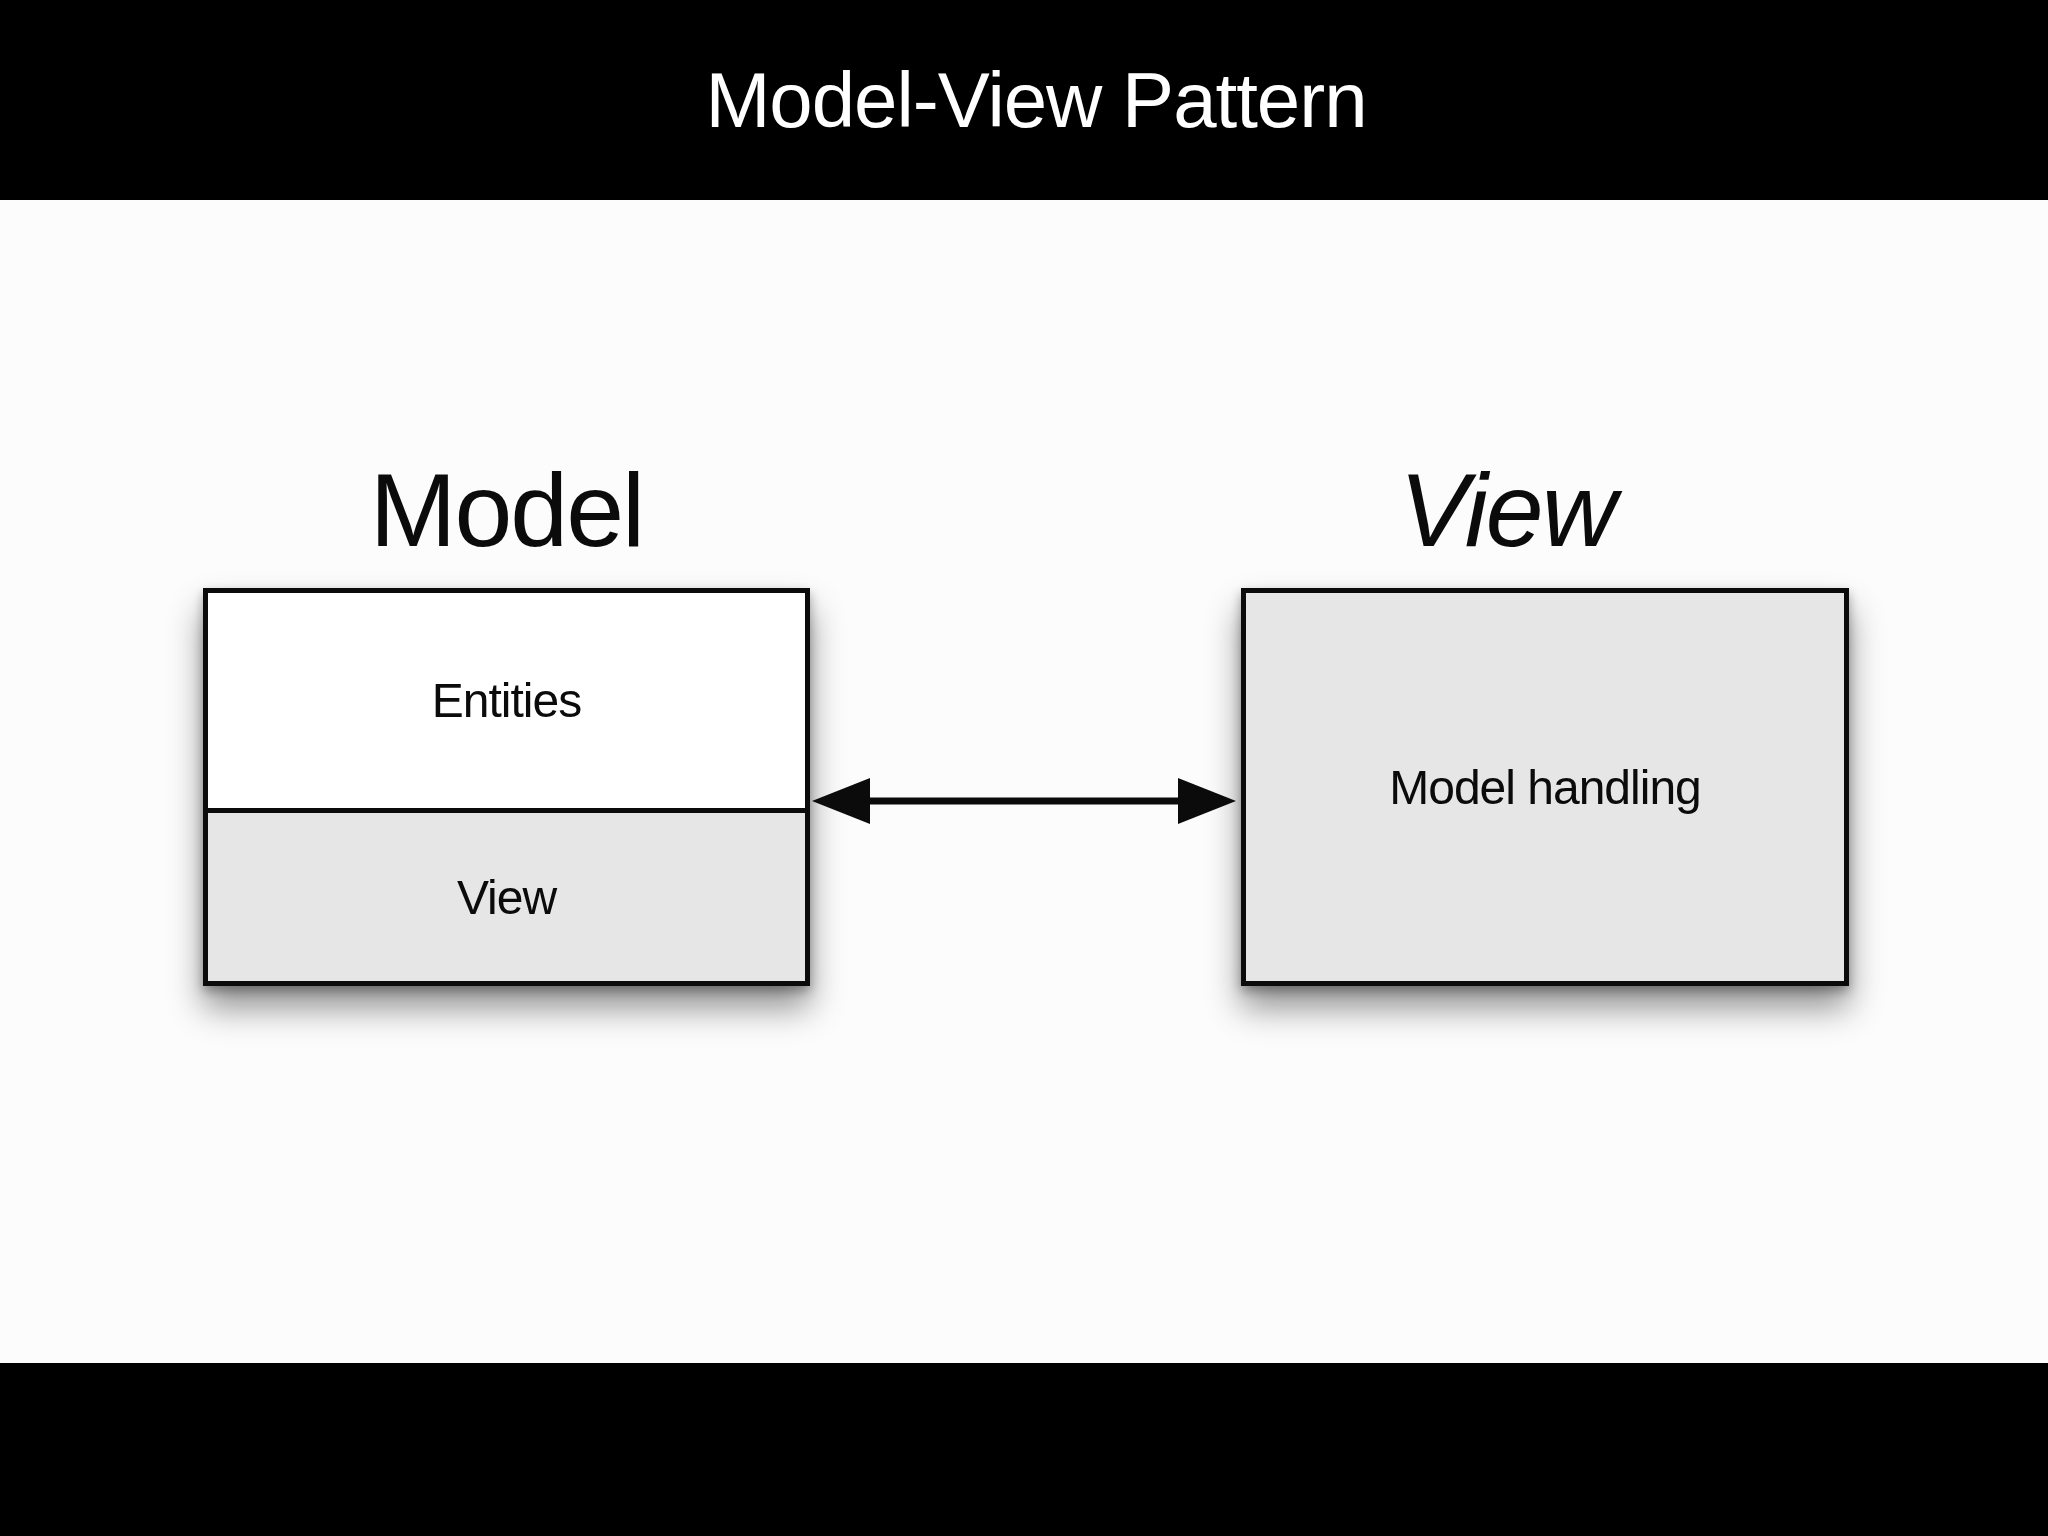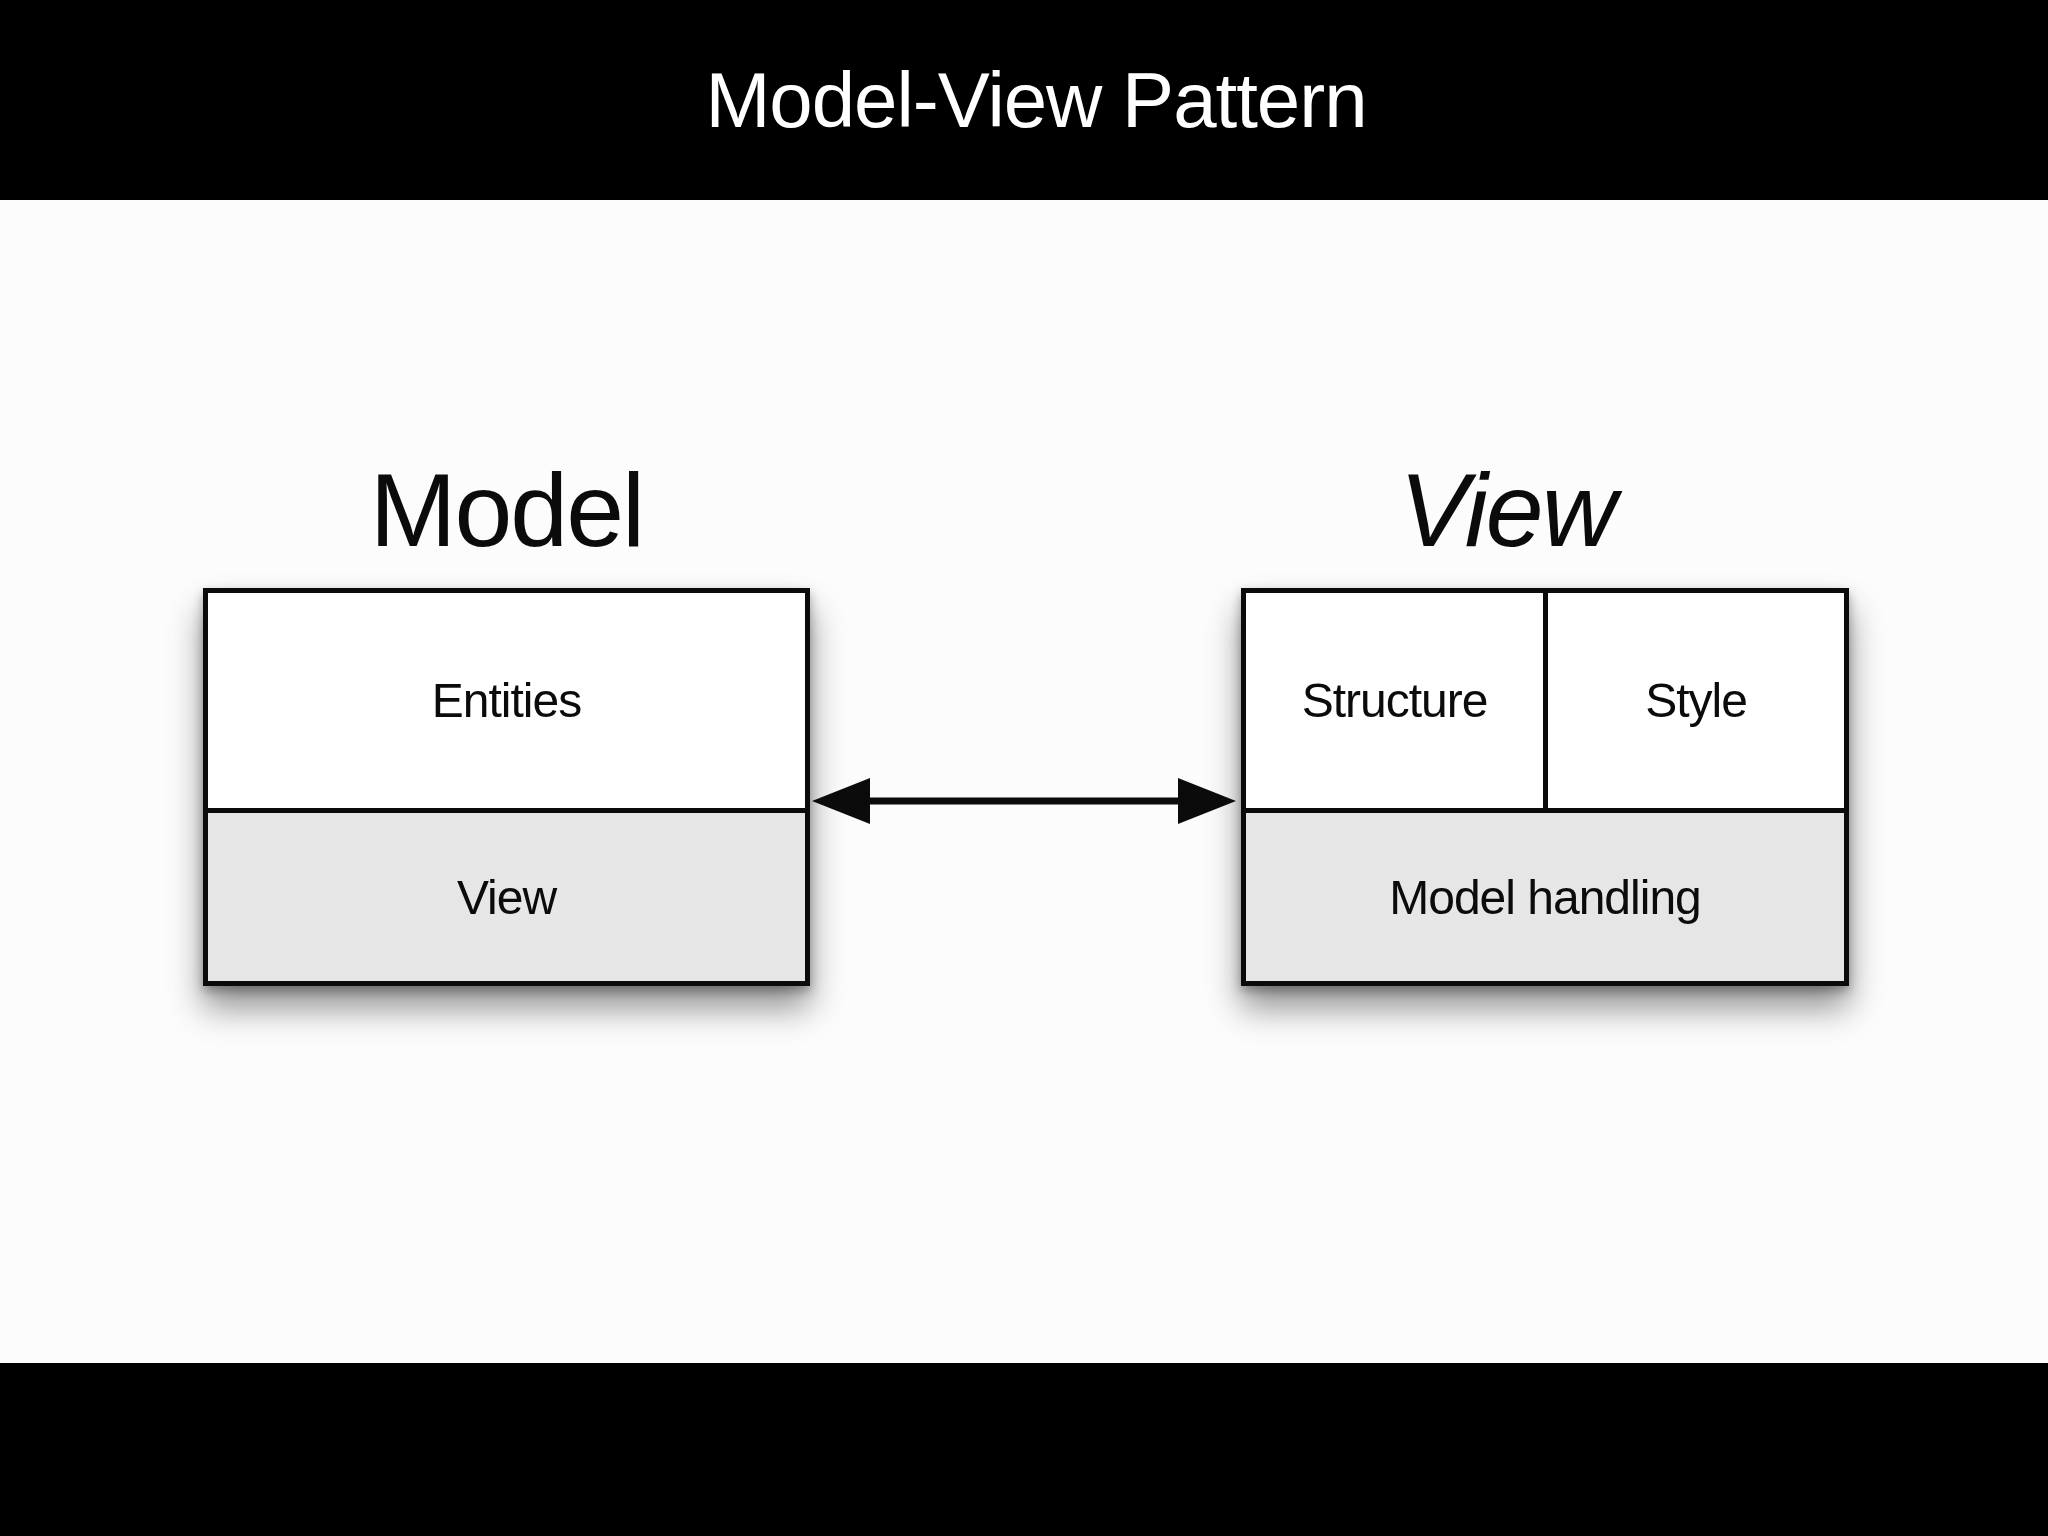--- a/index.html
+++ b/index.html
@@ -136,28 +136,20 @@
     <div class="uml-box box-model">
       <div class="row-top">
         <span class="cell-label">Entities</span>
       </div>
       <div class="row-bottom">
         <span class="cell-label">View</span>
       </div>
     </div>
 
     <div class="uml-box box-view">
-      <div class="row-top split">
-        <div class="cell cell-structure">
-          <span class="cell-label">Structure</span>
-        </div>
-        <div class="cell cell-style">
-          <span class="cell-label">Style</span>
-        </div>
-      </div>
       <div class="row-bottom">
         <span class="cell-label">Model handling</span>
       </div>
     </div>
 
     <svg class="relation-arrow" viewBox="0 0 428 56" xmlns="http://www.w3.org/2000/svg">
       <line x1="54" y1="28" x2="374" y2="28" stroke="#0b0b0b" stroke-width="7"></line>
       <polygon points="2,28 60,5 60,51" fill="#0b0b0b"></polygon>
       <polygon points="426,28 368,5 368,51" fill="#0b0b0b"></polygon>
     </svg>

